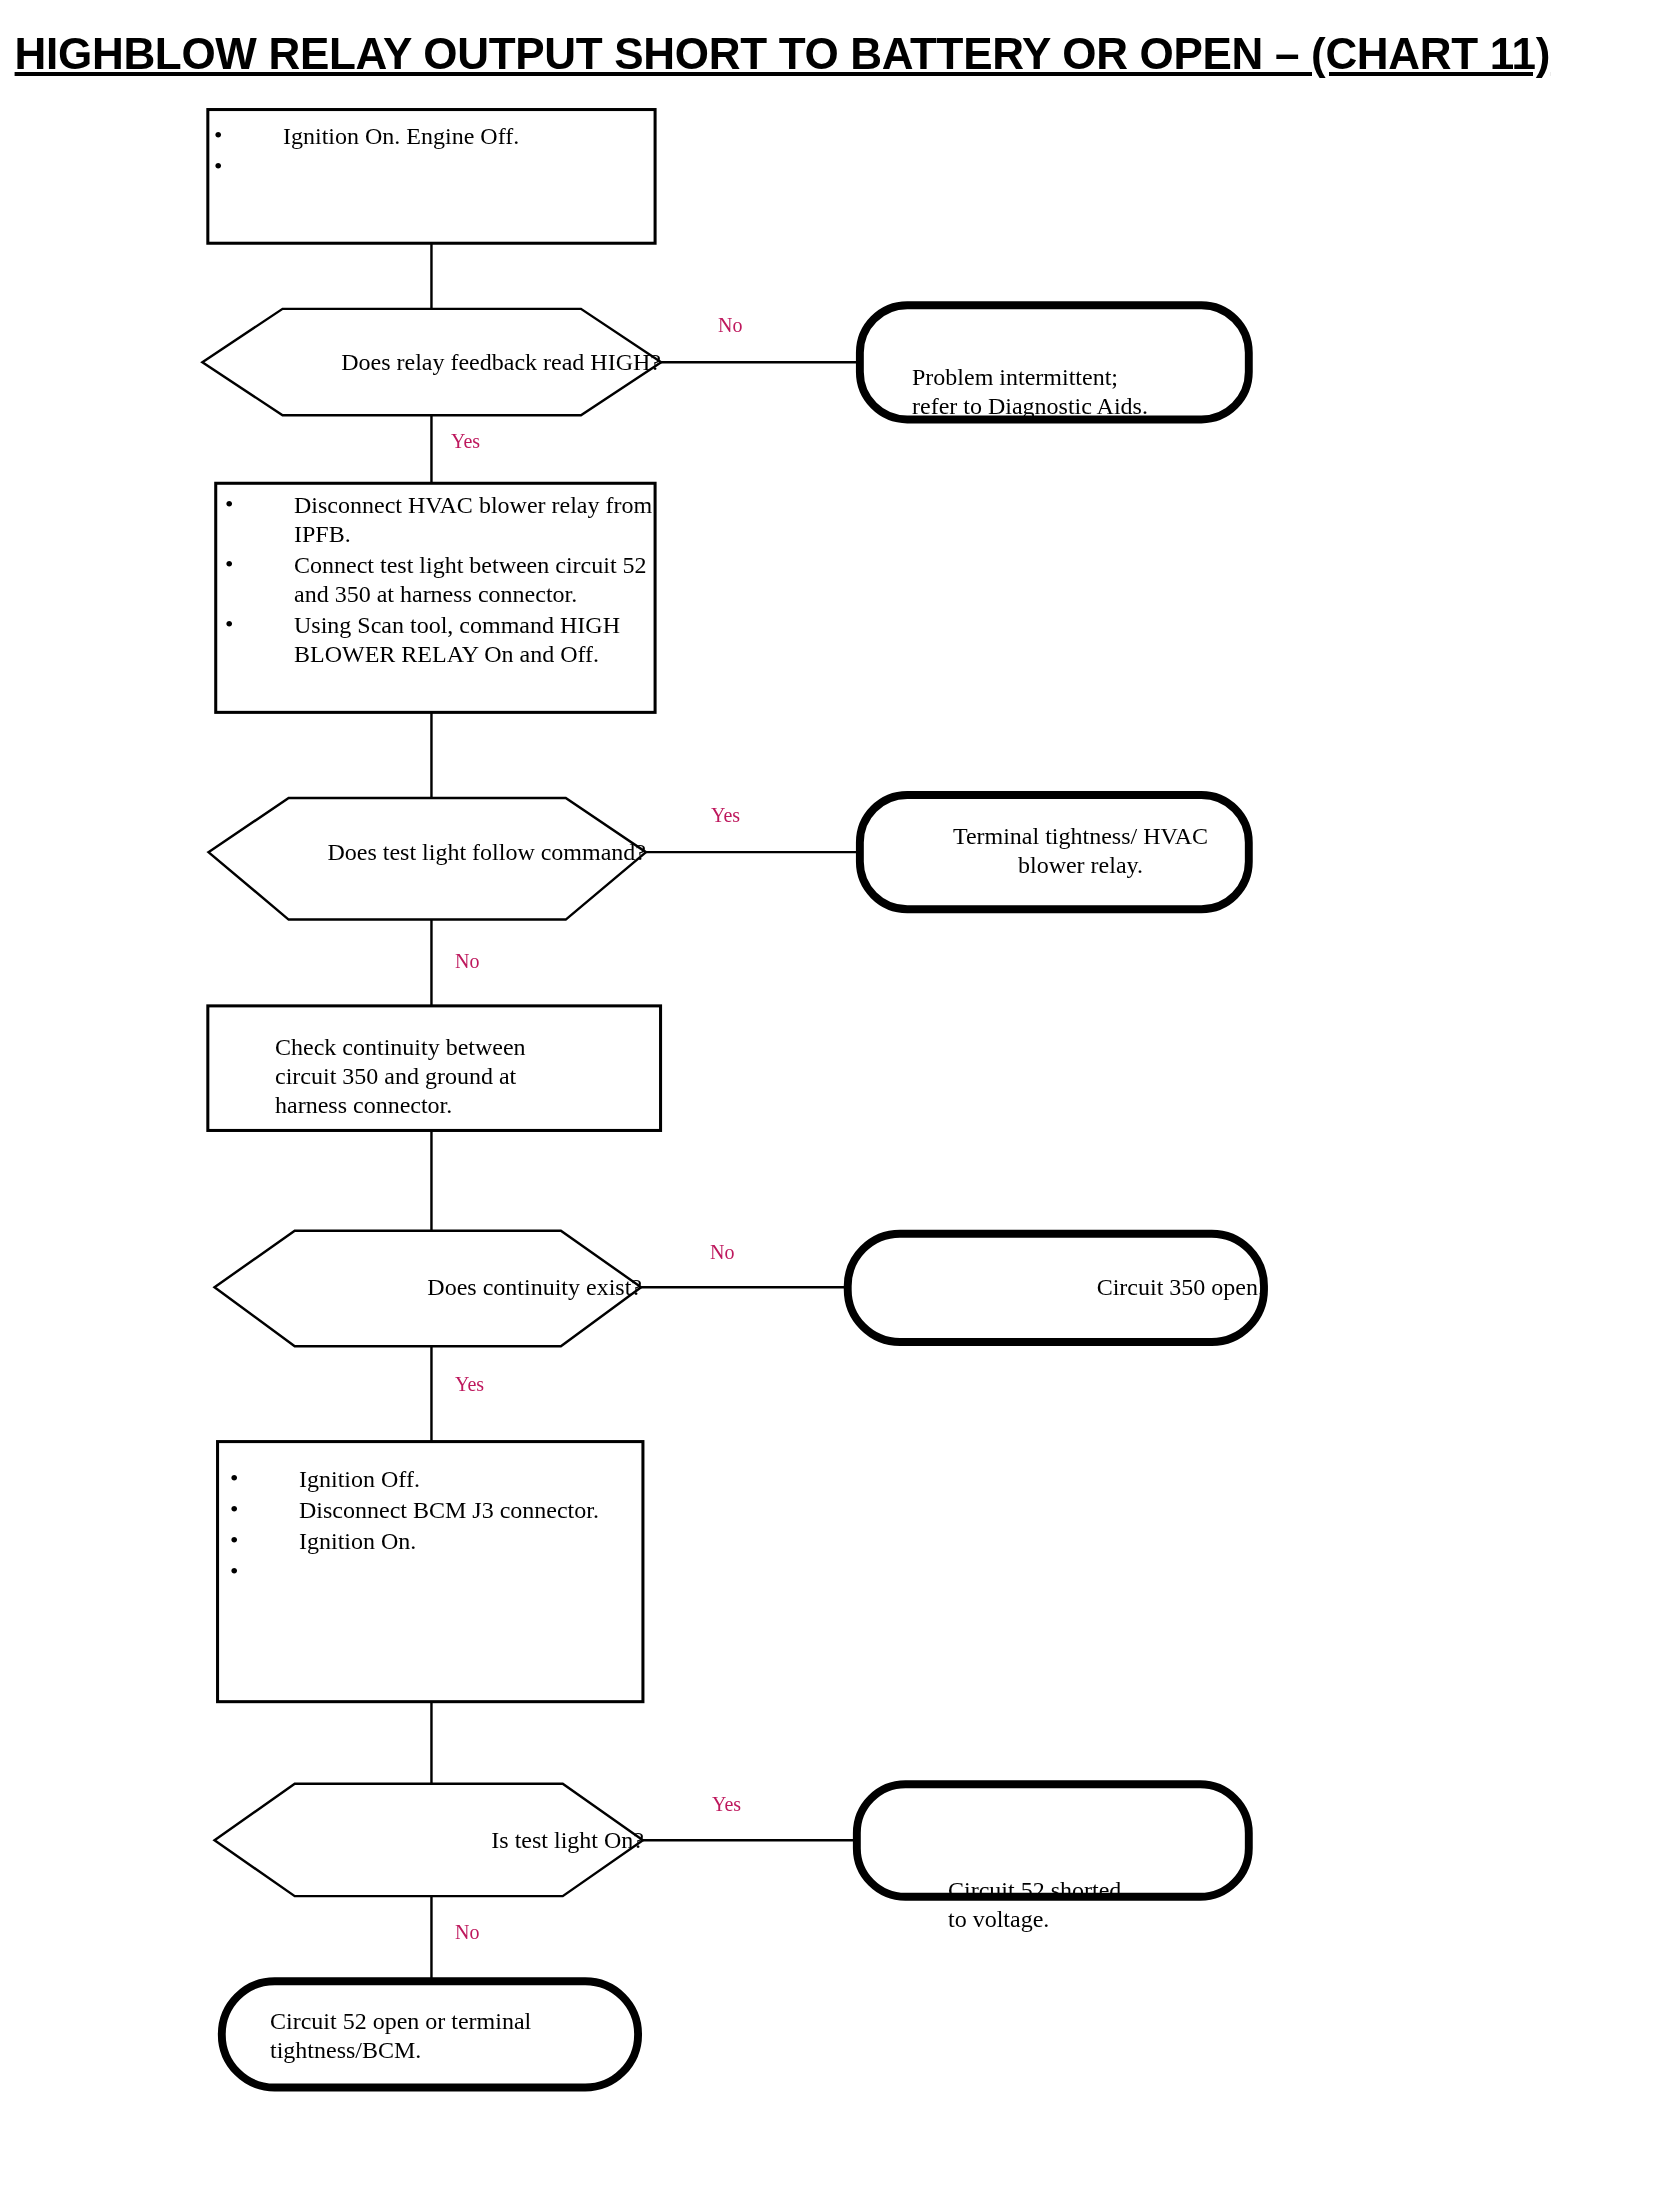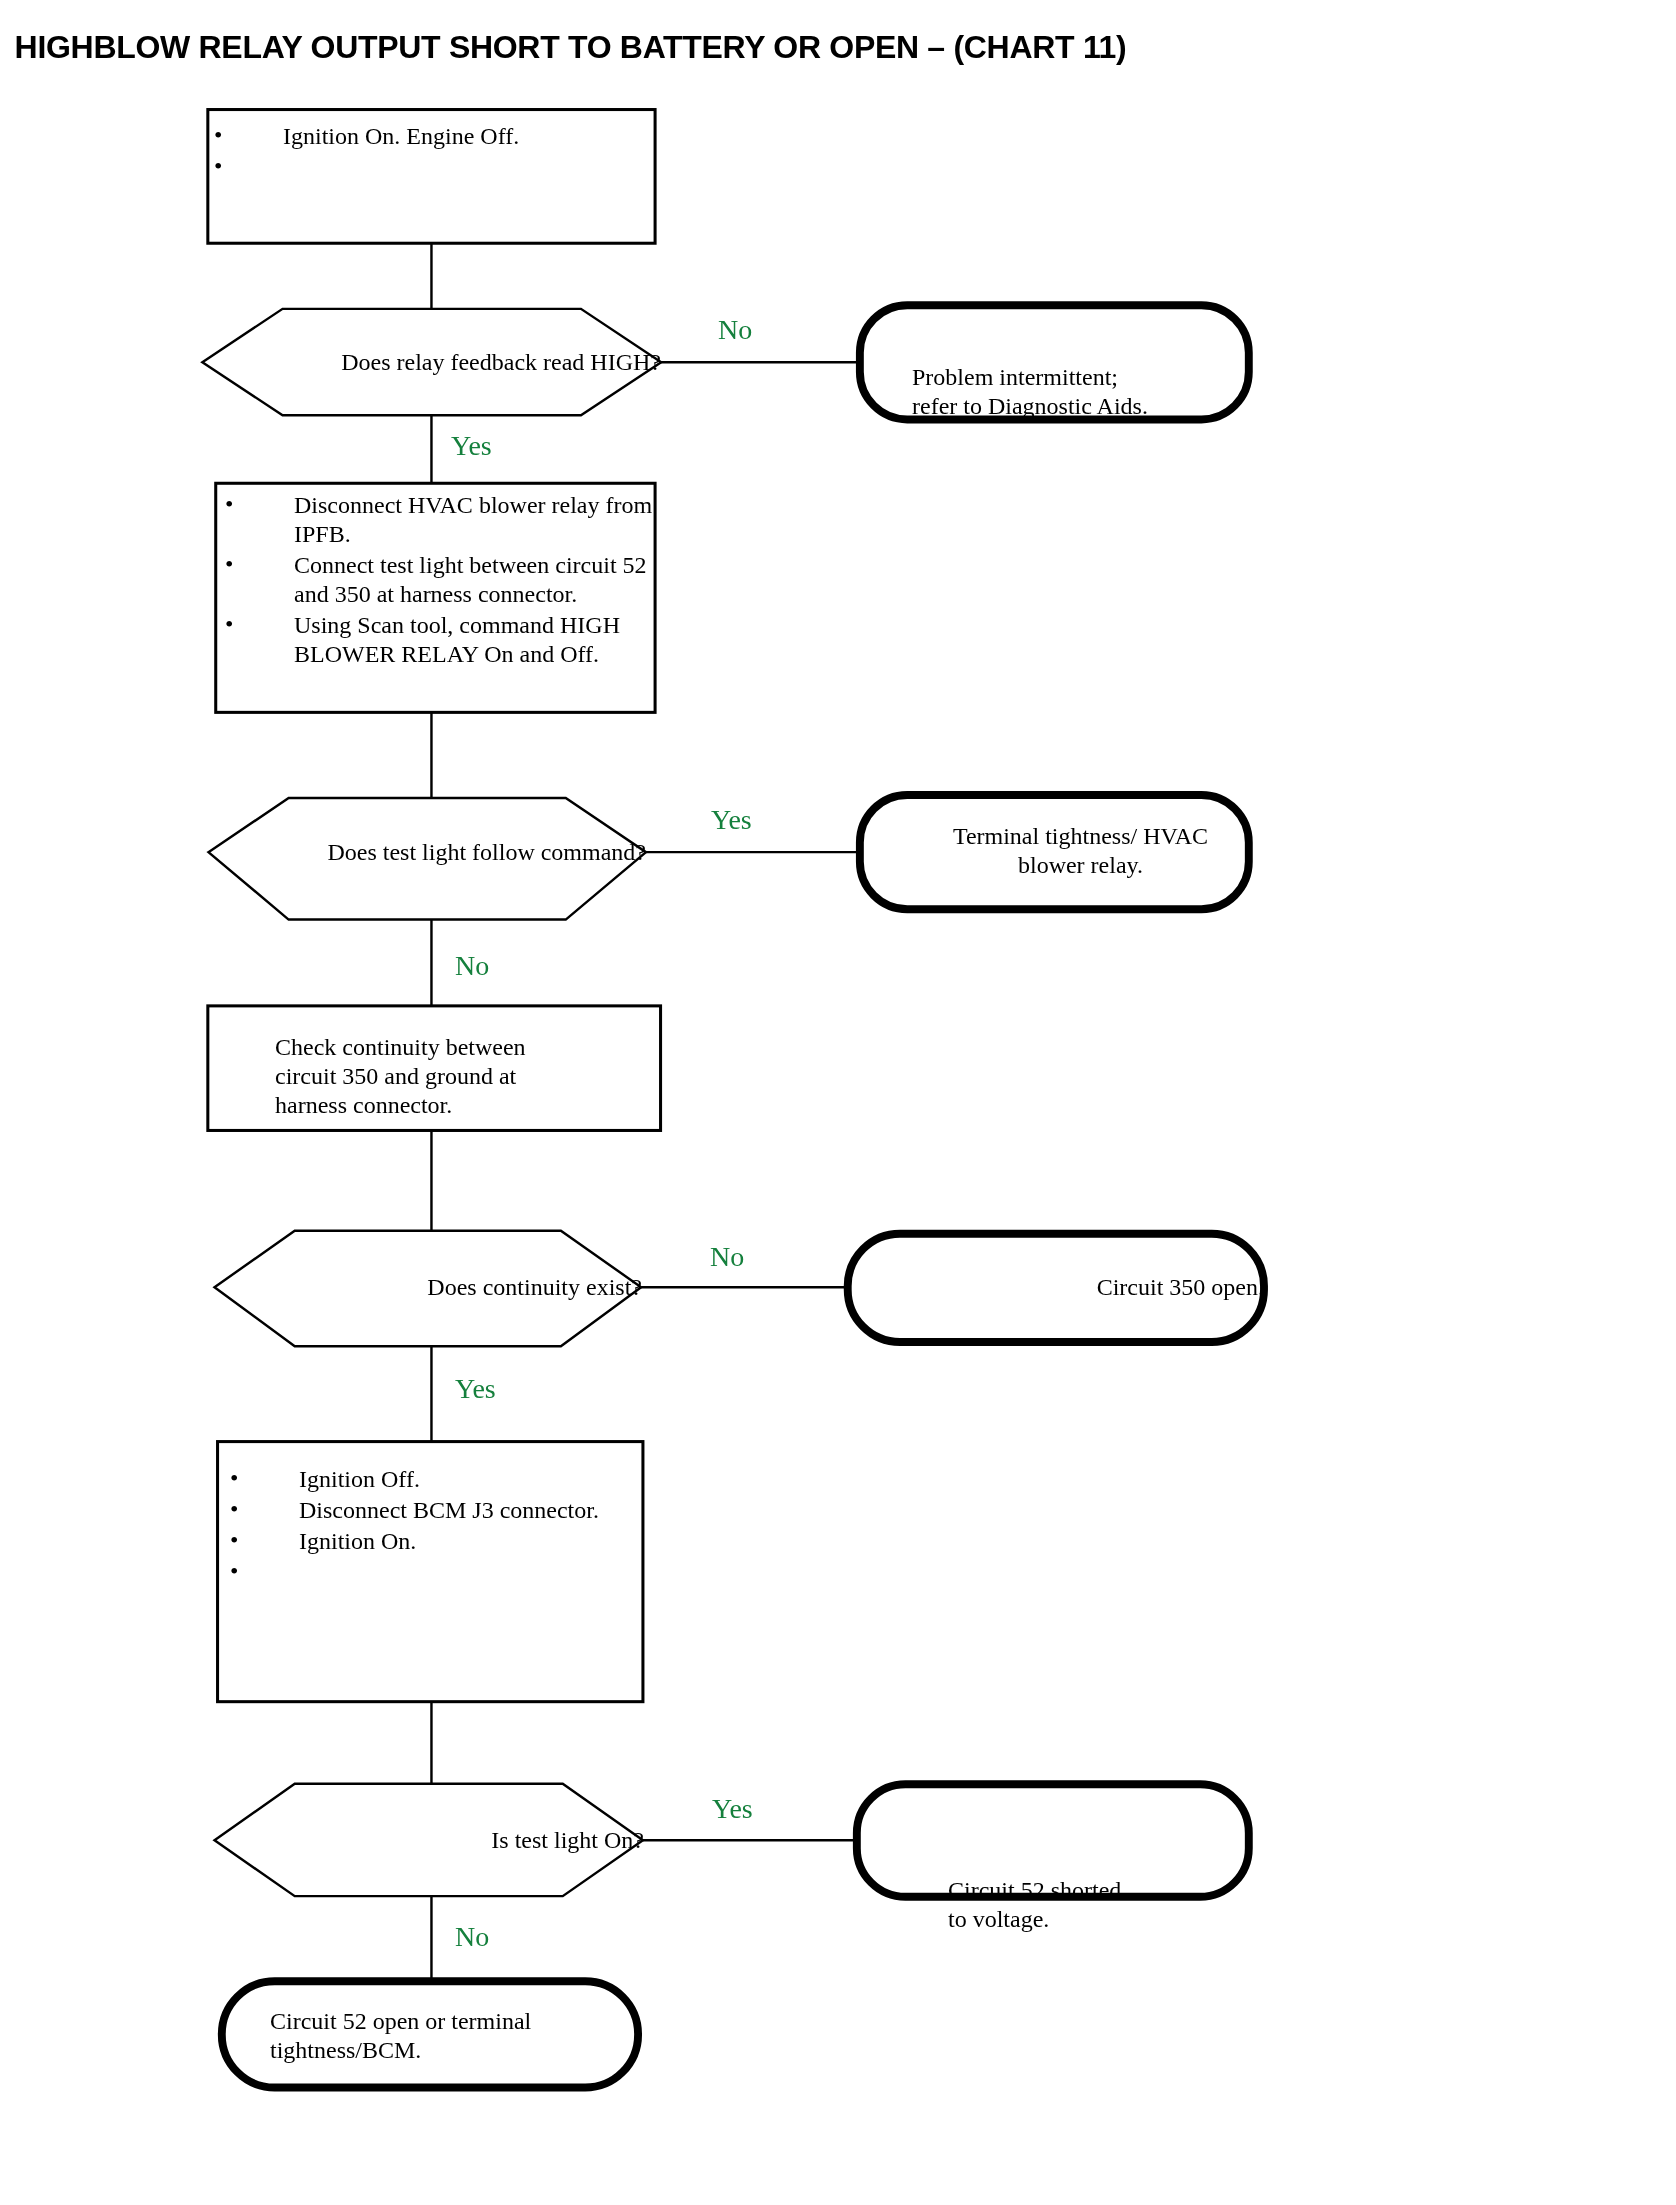--- a/index.html
+++ b/index.html
@@ -8,23 +8,24 @@
     font-family:"Liberation Serif", serif;
     color:#000000;
     position:relative;
     overflow:hidden;
   }
   #chart-title{
     position:absolute;
     left:14.6px; top:29px;
     font-family:"Liberation Sans", sans-serif;
     font-weight:700;
-    font-size:32px;
+    font-size:44px;
     letter-spacing:-0.3px;
     white-space:nowrap;
+    text-decoration:underline;
   }
   svg#flow{
     position:absolute; left:0; top:0;
     width:1676px; height:2205px;
   }
   svg#flow .shape-thin{fill:#ffffff;stroke:#000000;stroke-width:4;}
   svg#flow .shape-box{fill:#ffffff;stroke:#000000;stroke-width:5;}
   svg#flow .shape-term{fill:#ffffff;stroke:#000000;stroke-width:13;}
   svg#flow .conn{stroke:#000000;stroke-width:4;fill:none;}
   .node-text{
@@ -41,22 +42,22 @@
     padding-left:69px;
     margin-bottom:2.4px;
   }
   .bullets li .bullet-dot{
     position:absolute;left:0;top:-1.2px;
     font-size:24px;line-height:1.20;
   }
   .edge-label{
     position:absolute;
     font-family:"Liberation Serif", serif;
-    font-size:28px;
-    color:#15803d;
+    font-size:20px;
+    color:#be185d;
     white-space:nowrap;
   }
   .centered{text-align:right;}
 </style>
 </head>
 <body>
 
 <div id="chart-title">HIGHBLOW RELAY OUTPUT SHORT TO BATTERY OR OPEN – (CHART 11)</div>
 
 <svg id="flow" viewBox="0 0 2758 3628">

